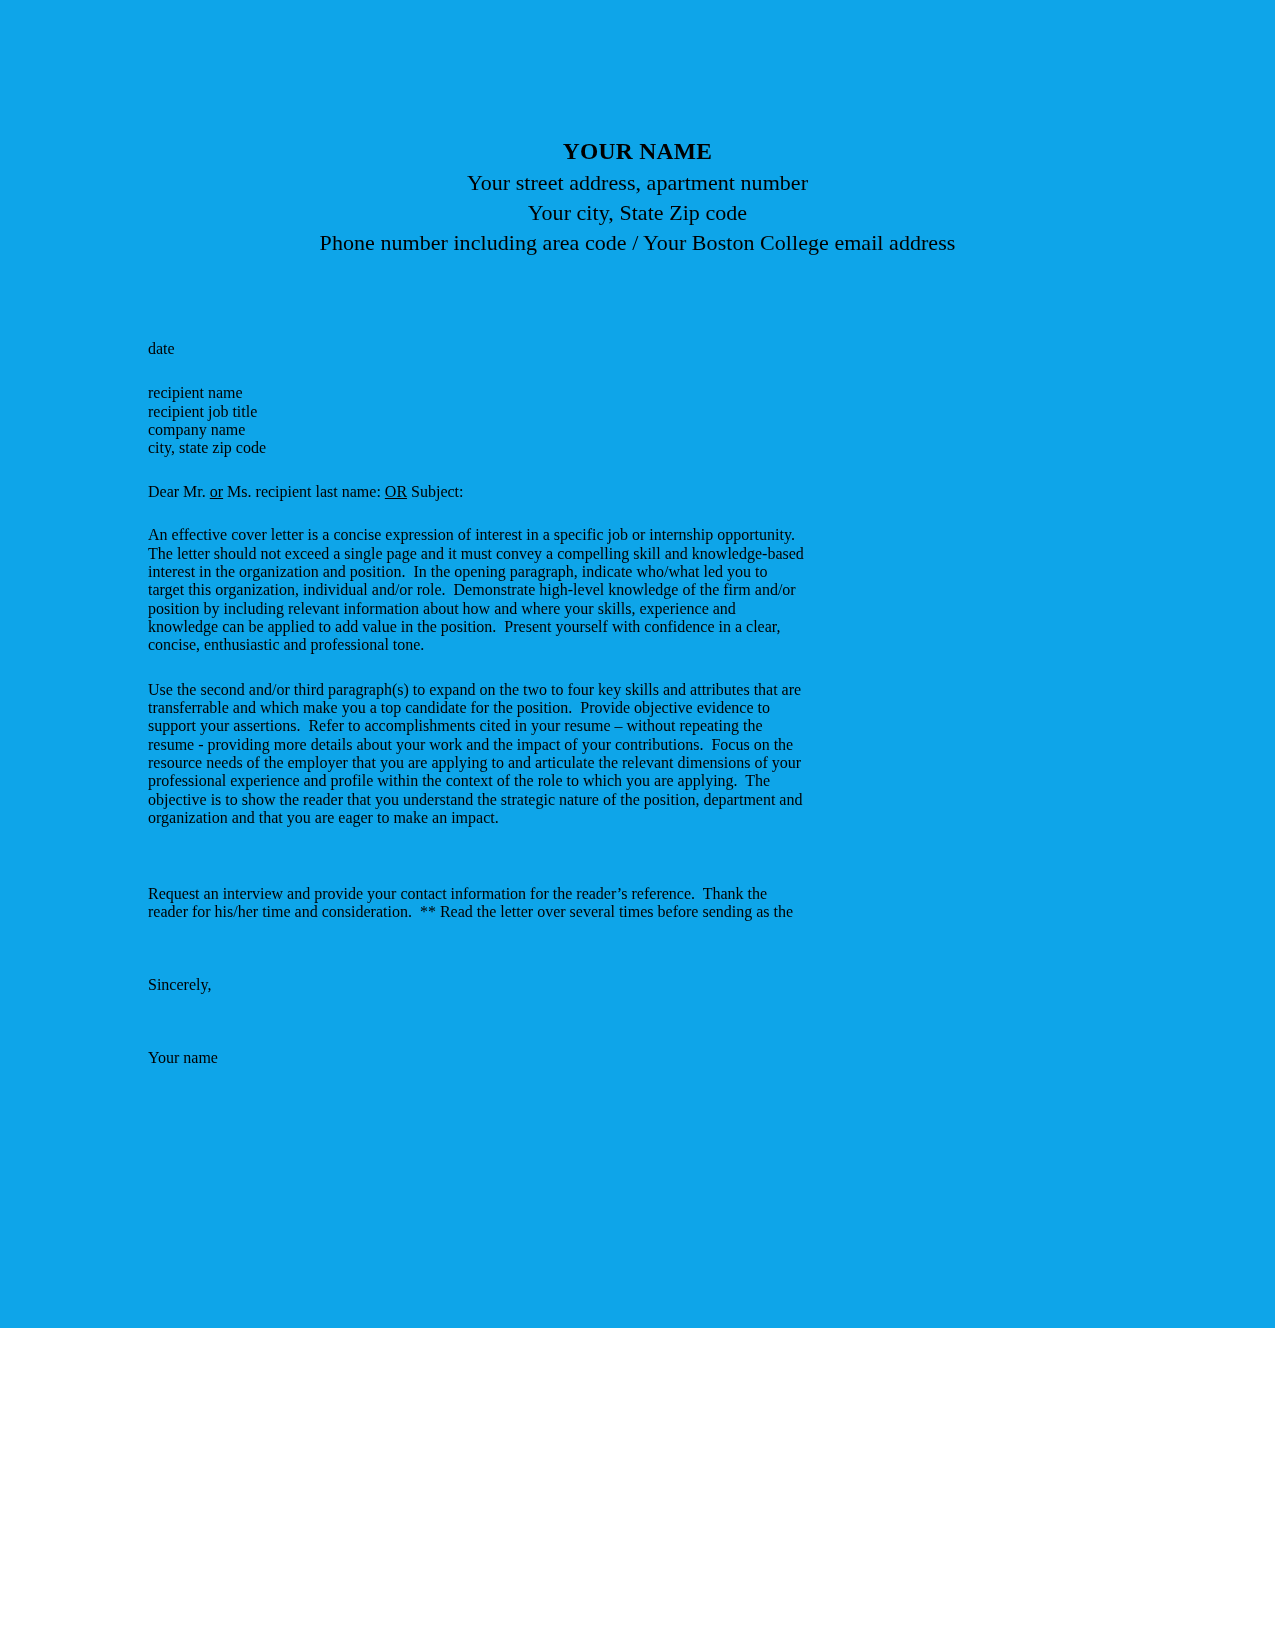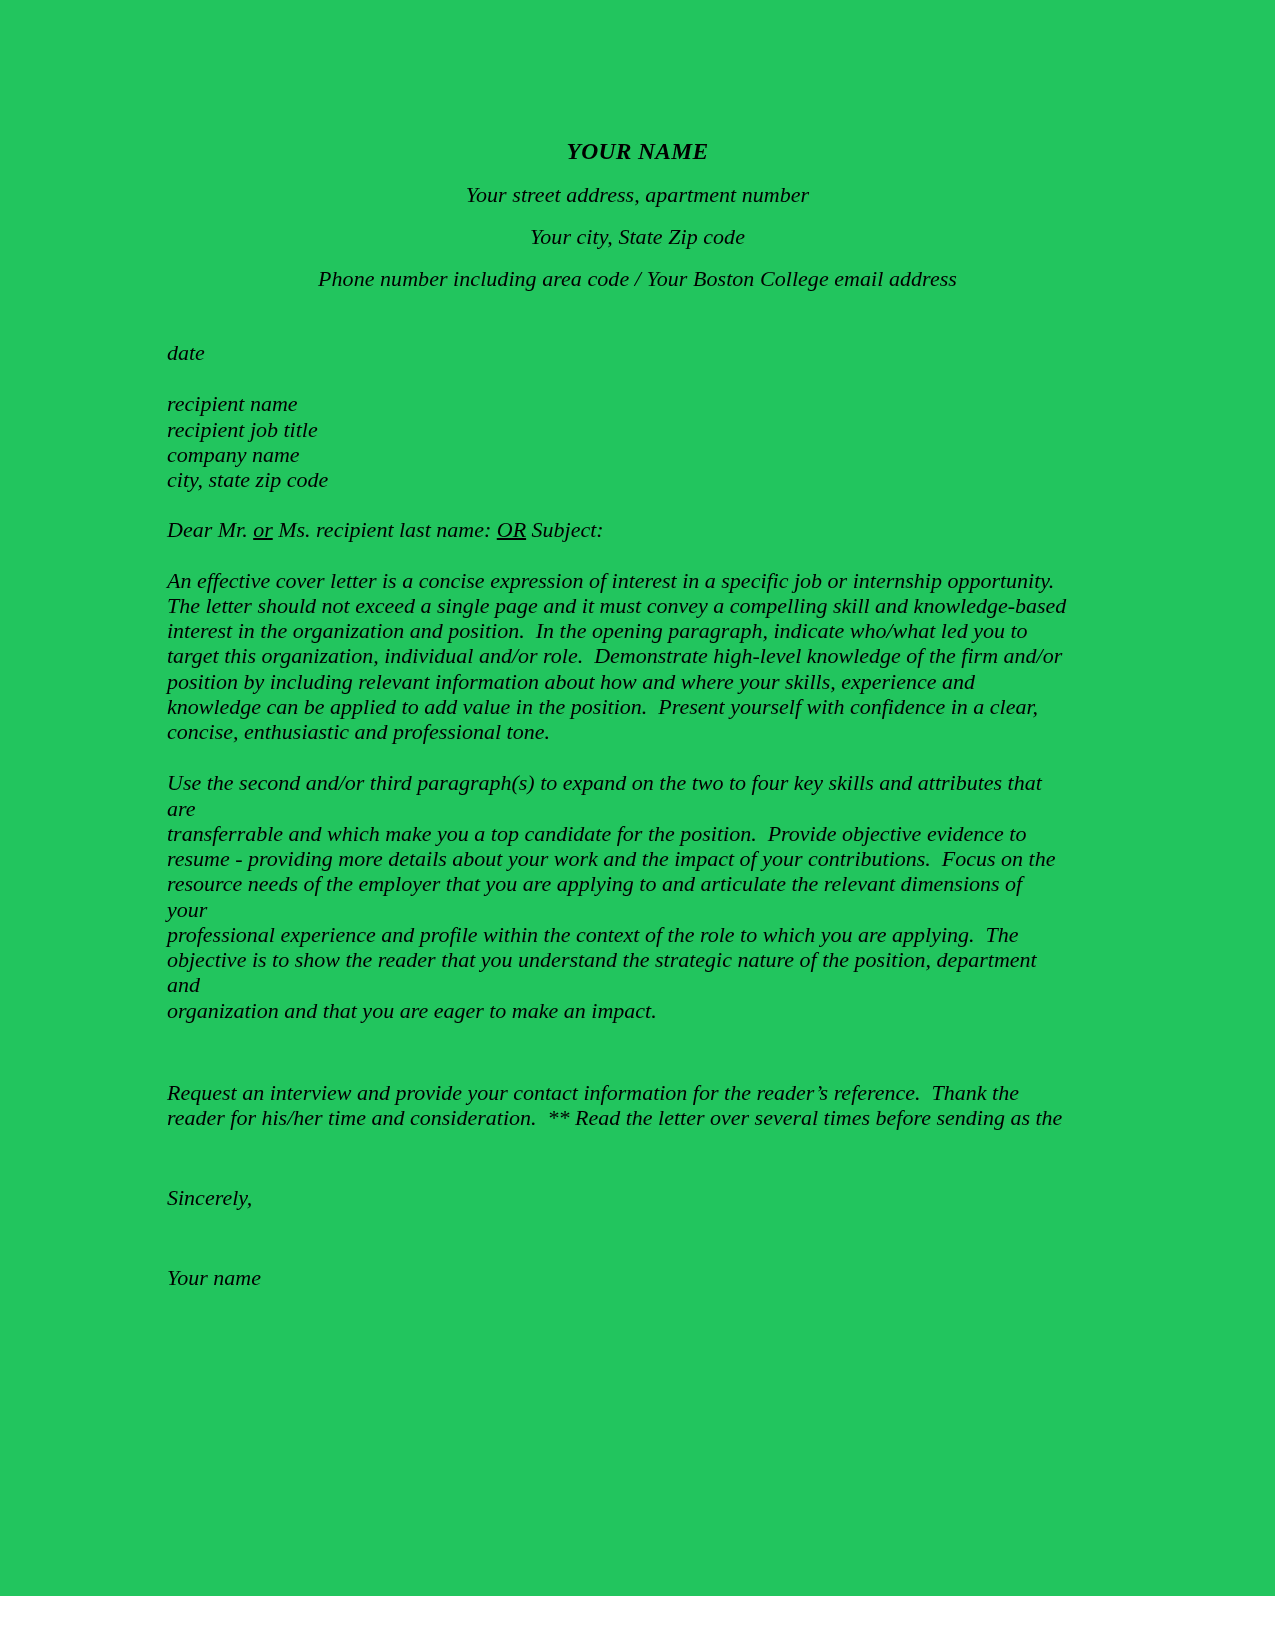--- a/index.html
+++ b/index.html
@@ -9,56 +9,55 @@
     background: #ffffff;
   }
   body {
     font-family: "Liberation Serif", "DejaVu Serif", serif;
     color: #000000;
     -webkit-font-smoothing: antialiased;
   }
   .page {
     position: relative;
     width: 1275px;
-    height: 1596px;
+    height: 1328px;
     margin: 0 auto;
-    background: #22c55e;
+    background: #0ea5e9;
     overflow: hidden;
     box-sizing: border-box;
-    font-style: italic;
   }
   
   .letterhead {
     position: absolute;
     left: 0;
     top: 138px;
     width: 1275px;
     text-align: center;
     line-height: 1.19;
   }
   .letterhead .name {
     font-size: 23.5px;
     font-weight: bold;
     letter-spacing: 0.3px;
     margin: 0 0 1px 0;
   }
   .letterhead .addr {
     font-size: 22px;
     font-weight: normal;
-    margin: 16px;
+    margin: 4px;
     letter-spacing: 0.05px;
   }
 
   
   .body-block {
     position: absolute;
-    left: 167px;
+    left: 148px;
     top: 340px;
     width: 900px;
-    font-size: 22px;
+    font-size: 16px;
     line-height: 1.148;
   }
   .blk {
     margin: 0;
   }
   .spacer-sm { height: 26px; }
   .spacer-md { height: 25px; }
   .spacer-lg { height: 26px; }
   .spacer-xl { height: 57px; }
   .spacer-xxl { height: 55px; }
@@ -115,20 +114,21 @@
       <span class="line">position by including relevant information about how and where your skills, experience and</span>
       <span class="line">knowledge can be applied to add value in the position.  Present yourself with confidence in a clear,</span>
       <span class="line">concise, enthusiastic and professional tone.</span>
     </div>
 
     <div class="spacer-lg"></div>
 
     <div class="blk para">
       <span class="line">Use the second and/or third paragraph(s) to expand on the two to four key skills and attributes that are</span>
       <span class="line">transferrable and which make you a top candidate for the position.  Provide objective evidence to</span>
+      <span class="line">support your assertions.  Refer to accomplishments cited in your resume – without repeating the</span>
       <span class="line">resume - providing more details about your work and the impact of your contributions.  Focus on the</span>
       <span class="line">resource needs of the employer that you are applying to and articulate the relevant dimensions of your</span>
       <span class="line">professional experience and profile within the context of the role to which you are applying.  The</span>
       <span class="line">objective is to show the reader that you understand the strategic nature of the position, department and</span>
       <span class="line">organization and that you are eager to make an impact.</span>
     </div>
 
     <div class="spacer-xl"></div>
 
     <div class="blk para">

